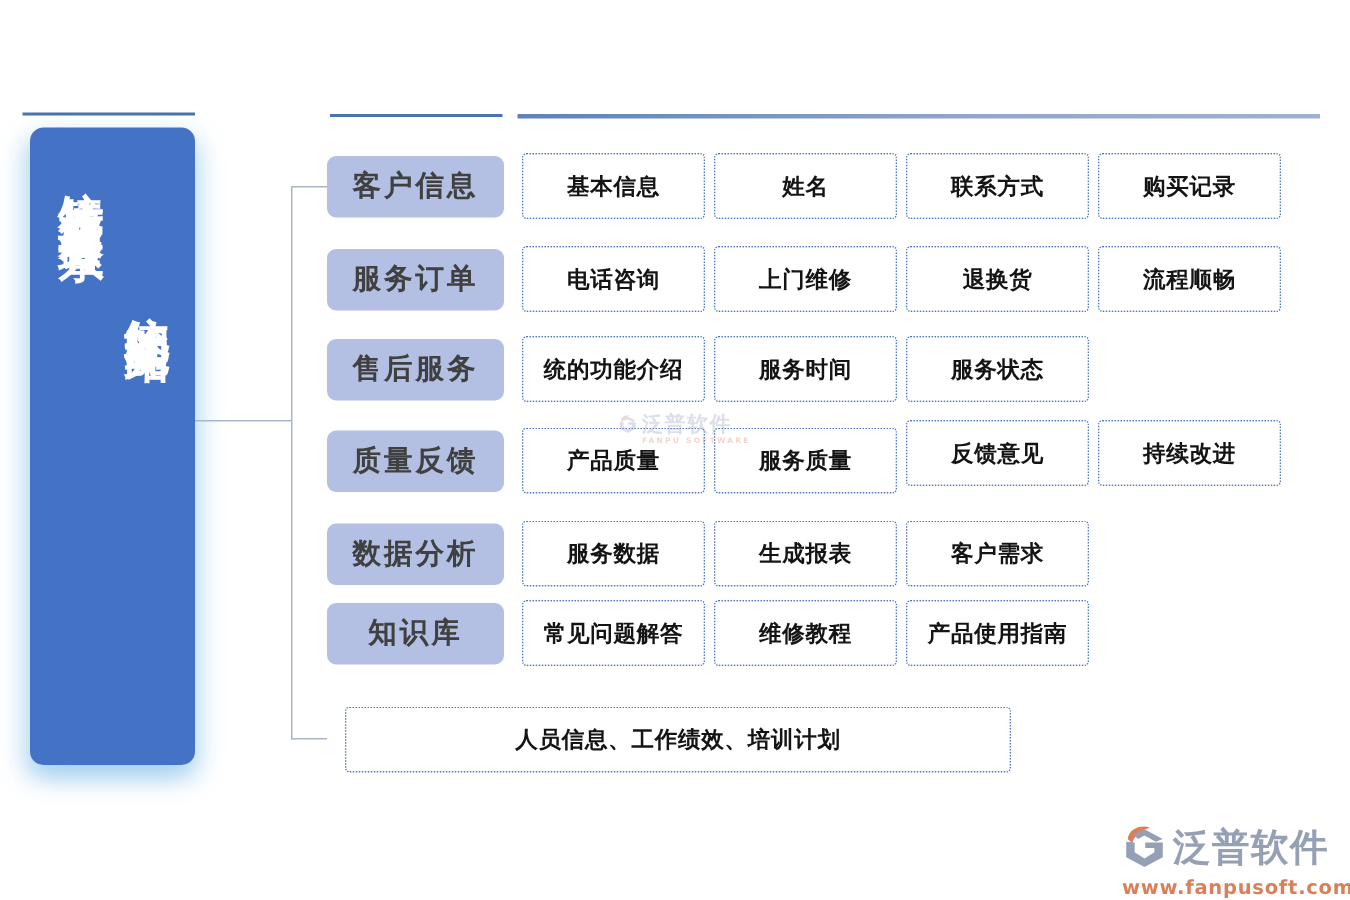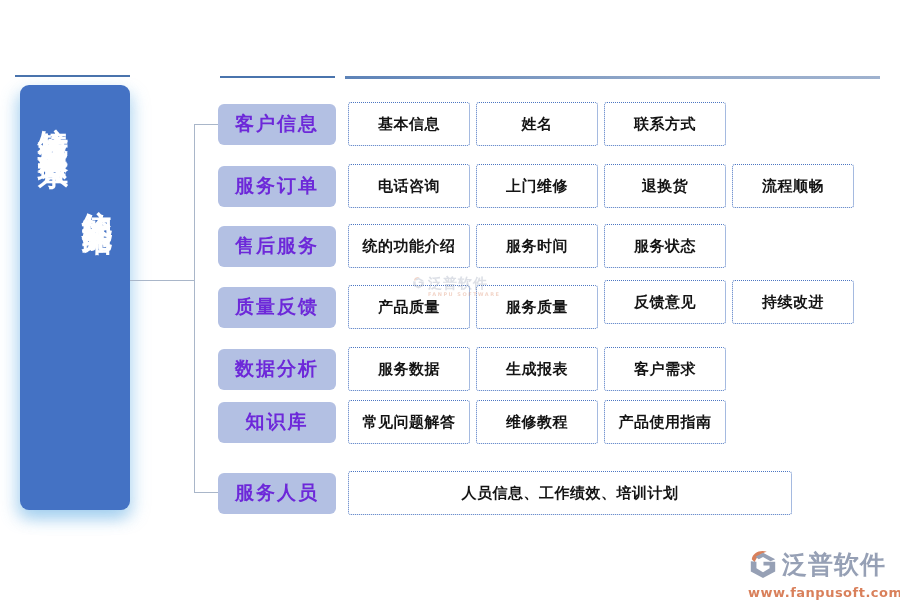--- a/index.html
+++ b/index.html
@@ -35,21 +35,21 @@
   
   .conn{position:absolute;background:var(--connector);}
   .conn.trunk-h{left:130px;top:280px;width:64px;height:1px;}
   .conn.trunk-v{left:194px;top:124px;width:1px;height:369px;}
   .conn.stub-top{left:194px;top:124px;width:24px;height:1px;}
   .conn.stub-bottom{left:194px;top:492px;width:24px;height:1px;}
 
   
   .row{position:absolute;left:218px;display:flex;height:44px;align-items:center;}
   .cat{flex:none;width:118px;height:41px;background:var(--category-fill);
-    border-radius:6px;color:#6d28d9;font-weight:700;font-size:19px;letter-spacing:2px;
+    border-radius:6px;color:#404040;font-weight:700;font-size:19px;letter-spacing:2px;
     display:flex;align-items:center;justify-content:center;}
   .leaves{display:flex;gap:6px;margin-left:12px;height:44px;align-items:center;}
   .leaf{flex:none;width:122px;height:44px;background:#fff;
     border:1.5px dotted var(--leaf-border);border-radius:3px;
     display:flex;align-items:center;justify-content:center;
     font-weight:700;font-size:15px;color:#141414;letter-spacing:.5px;}
   .leaf.wide{width:444px;}
 
   
   .watermark{position:absolute;left:412px;top:276px;opacity:.33;display:flex;align-items:flex-start;gap:3px;}
@@ -83,20 +83,21 @@
   <div class="conn stub-top"></div>
   <div class="conn stub-bottom"></div>
 
   <div>
       <div class="row" style="top: 102px;">
         <div class="cat">客户信息</div>
         <div class="leaves">
           <div class="leaf">基本信息</div>
           <div class="leaf">姓名</div>
           <div class="leaf">联系方式</div>
+          <div class="leaf">购买记录</div>
         </div>
       </div>
       <div class="row" style="top: 164px;">
         <div class="cat">服务订单</div>
         <div class="leaves">
           <div class="leaf">电话咨询</div>
           <div class="leaf">上门维修</div>
           <div class="leaf">退换货</div>
           <div class="leaf">流程顺畅</div>
         </div>
@@ -128,21 +129,20 @@
       </div>
       <div class="row" style="top: 400px;">
         <div class="cat">知识库</div>
         <div class="leaves">
           <div class="leaf">常见问题解答</div>
           <div class="leaf">维修教程</div>
           <div class="leaf">产品使用指南</div>
         </div>
       </div>
       <div class="row" style="top: 471px;">
-        <div class="cat">服务人员</div>
         <div class="leaves">
           <div class="leaf wide">人员信息、工作绩效、培训计划</div>
         </div>
       </div>
     </div>
 
   <div class="watermark">
     <svg width="13" height="13" viewBox="0 0 32 32">
       <path fill="#d9805b" d="M5 10 C6 4 13 1 19 3 C14 4.5 9 7.5 7.5 13 Z"></path>
       <path fill="#96a0b5" fill-rule="evenodd" d="M16 4 L29 11 L29 24 L16 31 L3 24 L3 13 L9 13.5 L9 20.5 L16 24.8 L23 20.5 L23 17.5 L16.5 17.5 L16.5 13.5 L29 13.5 L29 11 L24 13 L16 8.5 L11.5 11 L8 8.2 Z"></path>

